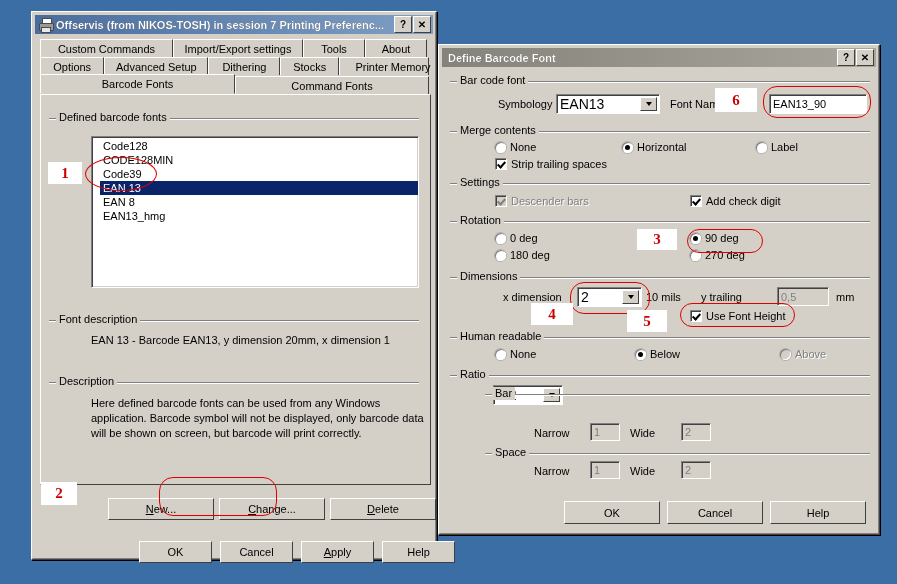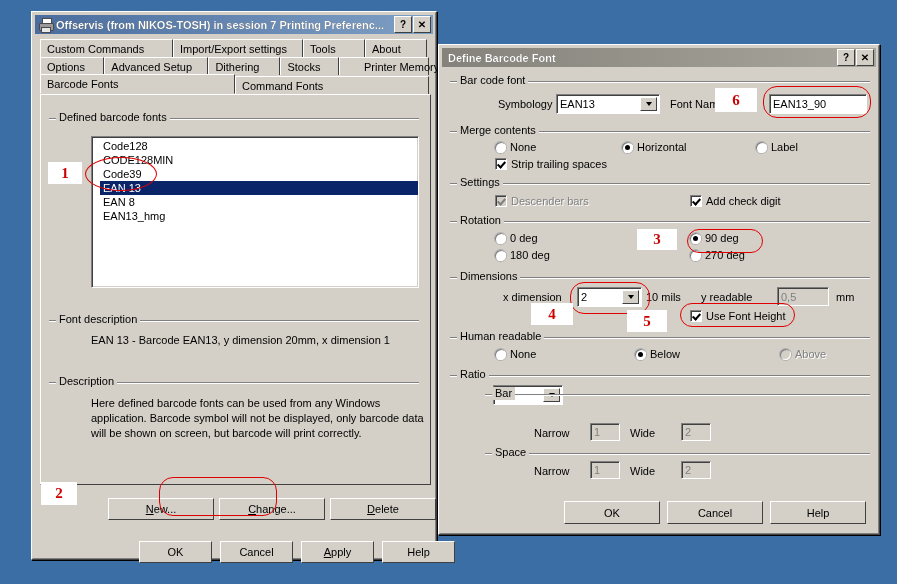--- a/index.html
+++ b/index.html
@@ -81,21 +81,21 @@
   }
 
   
   .tabrow { display: flex; position: relative; height: 19px; }
   .tab {
     height: 18px;
     background: #d4d0c8;
     border-top: 1px solid #ffffff;
     border-left: 1px solid #ffffff;
     border-right: 1px solid #404040;
-    display: flex; align-items: center; justify-content: flex-start;
+    display: flex; align-items: center; justify-content: center;
     padding: 0 6px;
     box-sizing: border-box;
     font-size: 11px;
     white-space: nowrap;
     position: relative;
   }
   .tab.selected {
     height: 20px;
     margin-top: -1px;
     z-index: 3;
@@ -165,21 +165,21 @@
   .textfield.disabled { background: #d4d0c8; color: #808080; }
 
   .combo {
     position: absolute;
     background: #ffffff;
     border-top: 1px solid #808080;
     border-left: 1px solid #808080;
     border-right: 1px solid #ffffff;
     border-bottom: 1px solid #ffffff;
     box-shadow: inset 1px 1px 0 0 #404040;
-    font-size: 11px;
+    font-size: 14px;
     display: flex; align-items: center;
     padding-left: 3px;
     box-sizing: border-box;
   }
   .combo .arrowbtn {
     position: absolute; right: 2px; top: 2px; bottom: 2px; width: 15px;
     background: #d4d0c8;
     border-top: 1px solid #ffffff;
     border-left: 1px solid #ffffff;
     border-right: 1px solid #404040;
@@ -462,21 +462,21 @@
       <div class="gb-label">Dimensions</div>
     </div>
     <div class="statictext" style="left:63px; top:245px;">x dimension</div>
     <div class="combo" style="left:137px; top:241px; width:65px; height:20px;">
       <span>2</span>
       <span class="arrowbtn">
           <i></i>
         </span>
     </div>
     <div class="statictext" style="left:206px; top:245px;">10 mils</div>
-    <div class="statictext" style="left:261px; top:245px;">y readable</div>
+    <div class="statictext" style="left:261px; top:245px;">y trailing</div>
     <div class="textfield disabled" style="left:337px; top:241px; width:52px; height:19px;">
       <span>0,5</span>
     </div>
     <div class="statictext" style="left:396px; top:245px;">mm</div>
     <div class="check checked" style="left:250px; top:264px;">
       <span class="box"></span>
       <span>Use Font Height</span>
     </div>
 
     <div class="groupbox" style="left:10px; top:284px; width:420px; height:34px;">

